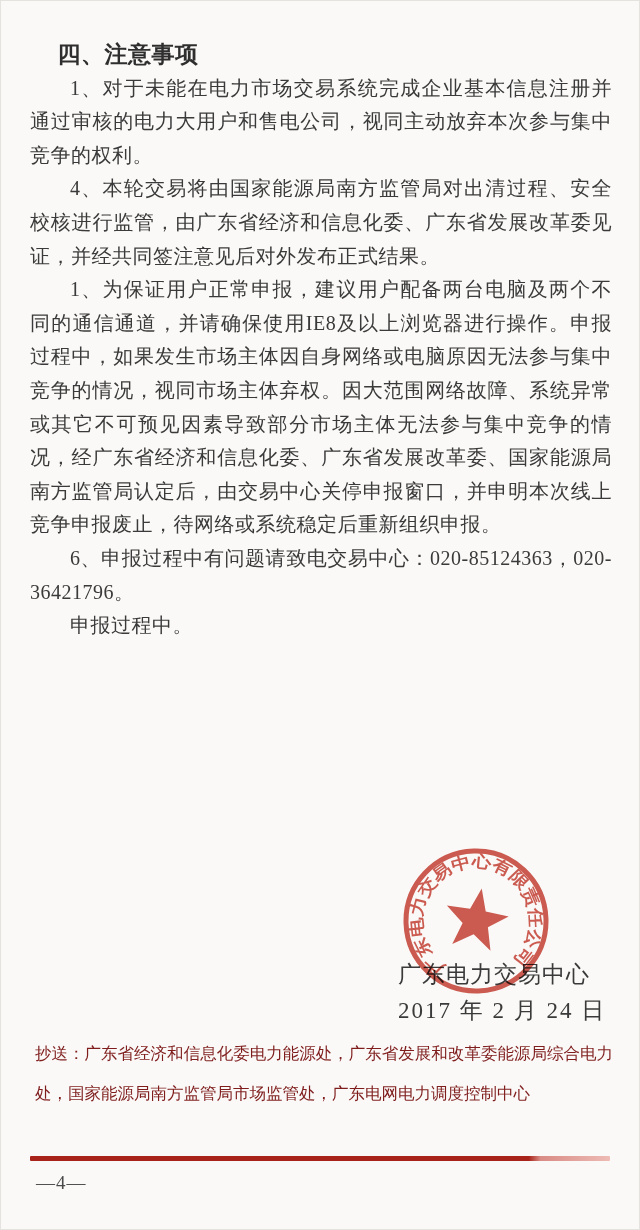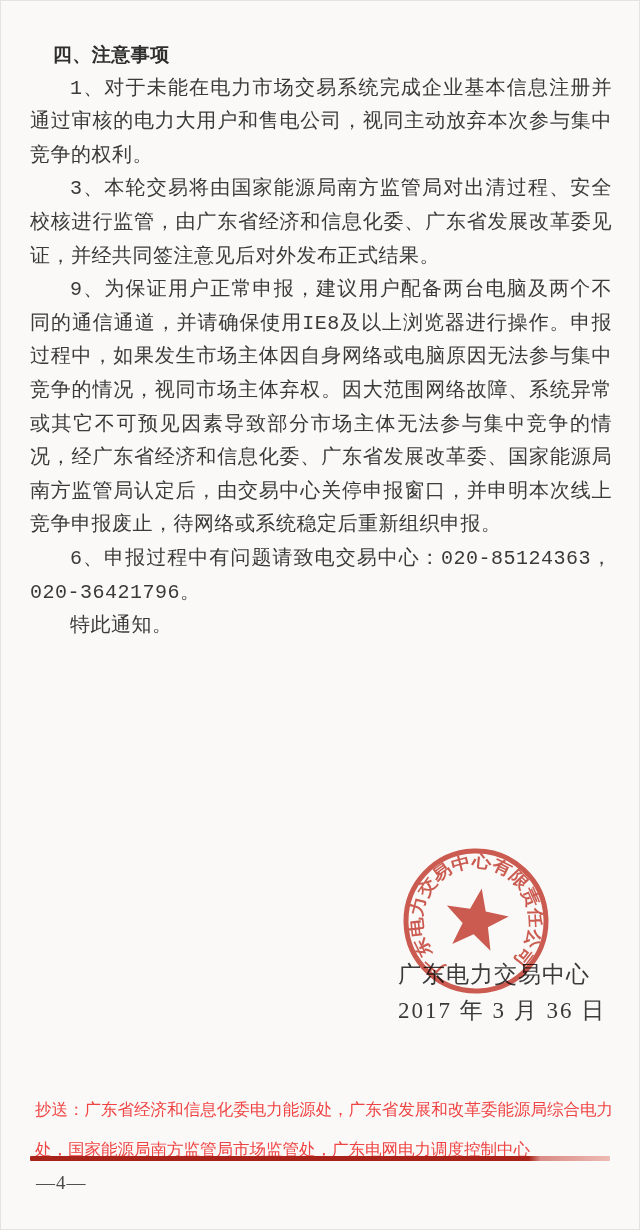--- a/index.html
+++ b/index.html
@@ -24,26 +24,26 @@
   }
   
   .doc-body{
     position:absolute;
     left:30px;top:38px;width:582px;
     font-size:20px;line-height:33.6px;
     text-align:justify;
     letter-spacing:0.5px;
   }
   .doc-body h2{
-    font-size:19px;font-weight:bold;
+    font-size:23px;font-weight:bold;
     text-indent:1.2em;
     color:#2e2e2e;
     line-height:33.6px;
   }
-  .doc-body p{text-indent:2em;font-family:Liberation Mono, monospace;}
+  .doc-body p{text-indent:2em;}
   
   .signature{
     position:absolute;left:398px;top:957px;
     font-size:23px;line-height:36px;
     letter-spacing:1px;
     z-index:1;
   }
   .signature .sig-date{letter-spacing:2px;}
   
   .seal{
@@ -54,24 +54,24 @@
     pointer-events:none;
     z-index:2;
     transform:rotate(-2deg);
   }
   .seal text{
     font-family:"Liberation Serif","DejaVu Serif",serif;
     font-weight:bold;
   }
   
   .footer-cc{
-    position:absolute;left:35px;top:1090px;width:578px;
+    position:absolute;left:35px;top:1034px;width:578px;
     font-size:16.5px;line-height:40px;
     text-align:justify;
-    color:#ef4444;
+    color:#7f1d1d;
   }
   .footer-rule{
     position:absolute;left:30px;top:1156px;
     width:580px;height:5px;
     background:linear-gradient(to right,
       var(--rule-dark) 0%,var(--rule-dark) 86%,
       #d98c85 88%,var(--rule-light) 100%);
     border-radius:1px;
   }
   .page-number{
@@ -80,29 +80,29 @@
   }
 </style>
 </head>
 <body>
 
 <div class="page">
 
   <div class="doc-body">
     <h2>四、注意事项</h2>
     <p>1、对于未能在电力市场交易系统完成企业基本信息注册并通过审核的电力大用户和售电公司，视同主动放弃本次参与集中竞争的权利。</p>
-    <p>3、本轮交易将由国家能源局南方监管局对出清过程、安全校核进行监管，由广东省经济和信息化委、广东省发展改革委见证，并经共同签注意见后对外发布正式结果。</p>
-    <p>9、为保证用户正常申报，建议用户配备两台电脑及两个不同的通信通道，并请确保使用IE8及以上浏览器进行操作。申报过程中，如果发生市场主体因自身网络或电脑原因无法参与集中竞争的情况，视同市场主体弃权。因大范围网络故障、系统异常或其它不可预见因素导致部分市场主体无法参与集中竞争的情况，经广东省经济和信息化委、广东省发展改革委、国家能源局南方监管局认定后，由交易中心关停申报窗口，并申明本次线上竞争申报废止，待网络或系统稳定后重新组织申报。</p>
+    <p>4、本轮交易将由国家能源局南方监管局对出清过程、安全校核进行监管，由广东省经济和信息化委、广东省发展改革委见证，并经共同签注意见后对外发布正式结果。</p>
+    <p>1、为保证用户正常申报，建议用户配备两台电脑及两个不同的通信通道，并请确保使用IE8及以上浏览器进行操作。申报过程中，如果发生市场主体因自身网络或电脑原因无法参与集中竞争的情况，视同市场主体弃权。因大范围网络故障、系统异常或其它不可预见因素导致部分市场主体无法参与集中竞争的情况，经广东省经济和信息化委、广东省发展改革委、国家能源局南方监管局认定后，由交易中心关停申报窗口，并申明本次线上竞争申报废止，待网络或系统稳定后重新组织申报。</p>
     <p>6、申报过程中有问题请致电交易中心：020-85124363，020-36421796。</p>
-    <p class="closing">特此通知。</p>
+    <p class="closing">申报过程中。</p>
   </div>
 
   <div class="signature">
     <div class="sig-org">广东电力交易中心</div>
-    <div class="sig-date">2017 年 3 月 36 日</div>
+    <div class="sig-date">2017 年 2 月 24 日</div>
   </div>
 
   <svg class="seal" viewBox="0 0 152 152" xmlns="http://www.w3.org/2000/svg" aria-hidden="true">
     <defs>
       <path id="sealArc" d="M 45.0 120.2 A 54 54 0 1 1 107.0 120.2" fill="none"></path>
     </defs>
     <circle cx="76" cy="76" r="70" fill="none" style="stroke:var(--seal-color);stroke-width:5;"></circle>
     <polygon points="0,-33 7.94,-10.92 31.38,-10.2 12.84,4.17 19.4,26.7 0,13.5 -19.4,26.7 -12.84,4.17 -31.38,-10.2 -7.94,-10.92" transform="translate(76,76) rotate(12)" style="fill:var(--seal-color);"></polygon>
     <text font-size="16.5" style="fill:var(--seal-color);">
       <textPath href="#sealArc" startOffset="0" textLength="268" lengthAdjust="spacingAndGlyphs">广东电力交易中心有限责任公司</textPath>

